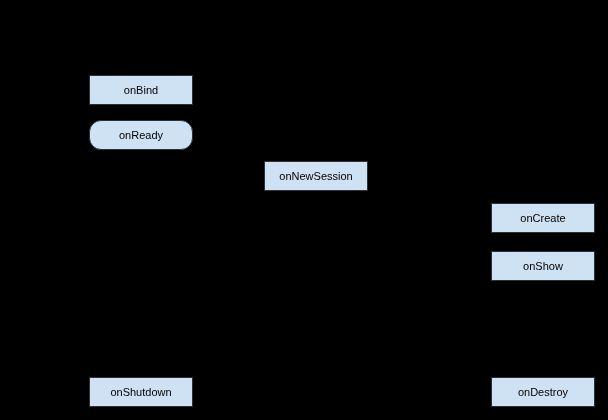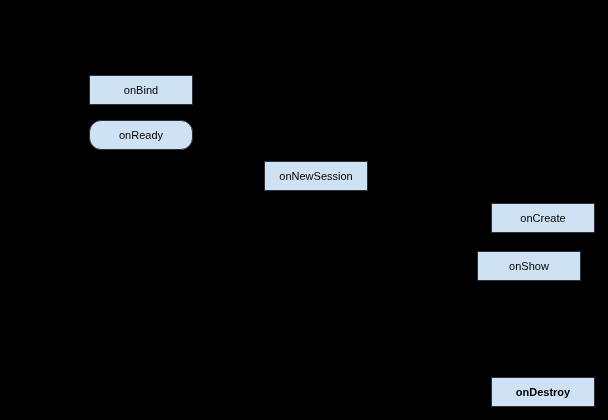--- a/index.html
+++ b/index.html
@@ -30,35 +30,36 @@
     font-size: 11px;
     line-height: 28px;
     text-align: center;
     white-space: nowrap;
   }
   
   .pos-onbind      { left: 89px;  top: 75px;  }
   .pos-onready     { left: 89px;  top: 120px; border-radius: 12px; }
   .pos-onnewsession{ left: 264px; top: 161px; }
   .pos-oncreate    { left: 491px; top: 203px; }
-  .pos-onshow      { left: 477px; top: 251px; }
+  .pos-onshow      { left: 491px; top: 251px; }
   .pos-onhide      { left: 491px; top: 299px; }
   .pos-onshutdown  { left: 89px;  top: 377px; }
-  .pos-ondestroy   { left: 491px; top: 377px; font-weight: bold; }
+  .pos-ondestroy   { left: 491px; top: 377px; }
 </style>
 </head>
 <body>
 
 <div class="canvas">
   <div class="node pos-onbind">onBind</div>
 
   <div class="node pos-onready">onReady</div>
 
   <div class="node pos-onnewsession">onNewSession</div>
 
   <div class="node pos-oncreate">onCreate</div>
 
   <div class="node pos-onshow">onShow</div>
 
 
+  <div class="node pos-onshutdown">onShutdown</div>
 
   <div class="node pos-ondestroy">onDestroy</div>
 </div>
 
 </body></html>

